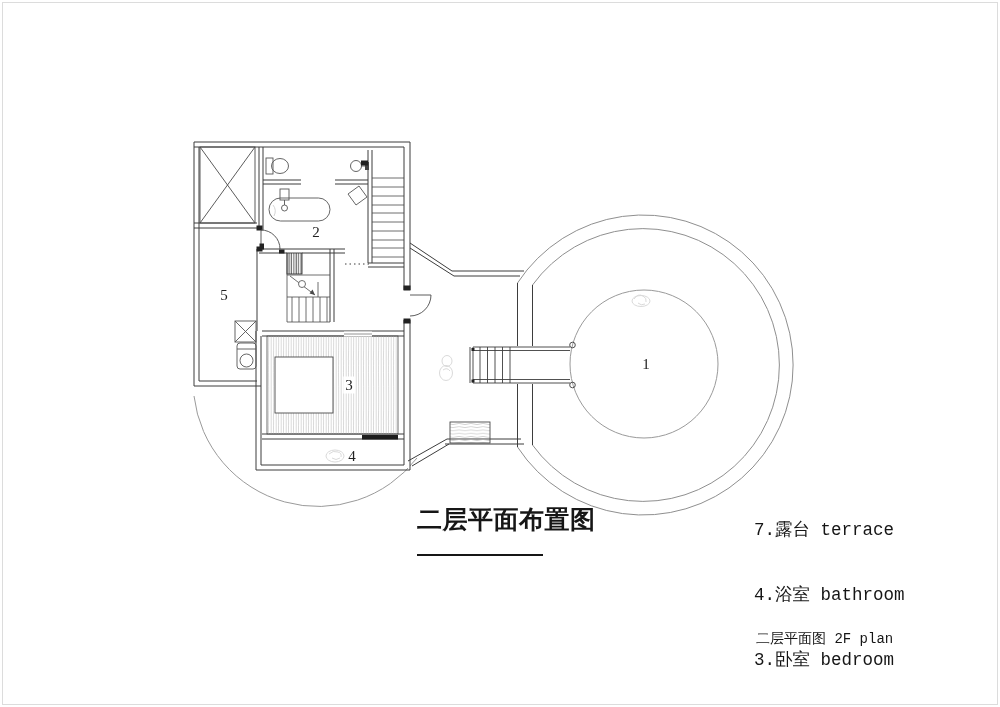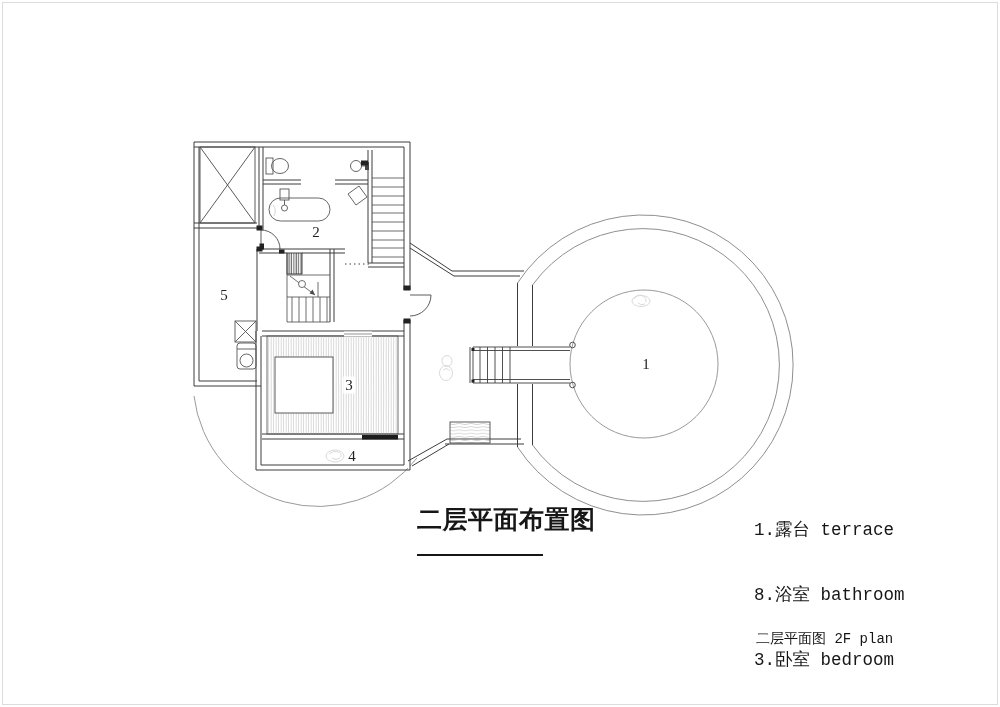--- a/index.html
+++ b/index.html
@@ -171,22 +171,22 @@
       <g>
         <ellipse cx="335" cy="456" rx="9" ry="6"></ellipse>
         <path d="M329,454 q4,-4 9,-2 q4,1 3,5 M332,458 q4,3 8,0"></path>
       </g>
     </g>
   </svg>
 
   <div class="txt plan-title">二层平面布置图</div>
 
   <div class="txt legend">
-    <div>1.露台 terrace</div>
-    <div>8.浴室 bathroom</div>
+    <div>7.露台 terrace</div>
+    <div>4.浴室 bathroom</div>
     <div>3.卧室 bedroom</div>
     
     
   </div>
 
   <div class="txt caption-2f">二层平面图 2F plan</div>
 
   <span class="room-num" style="left:646px;top:364px;">1</span>
   <span class="room-num" style="left:316px;top:232px;">2</span>
   <span class="room-num on-hatch" style="left:349px;top:385px;">3</span>

